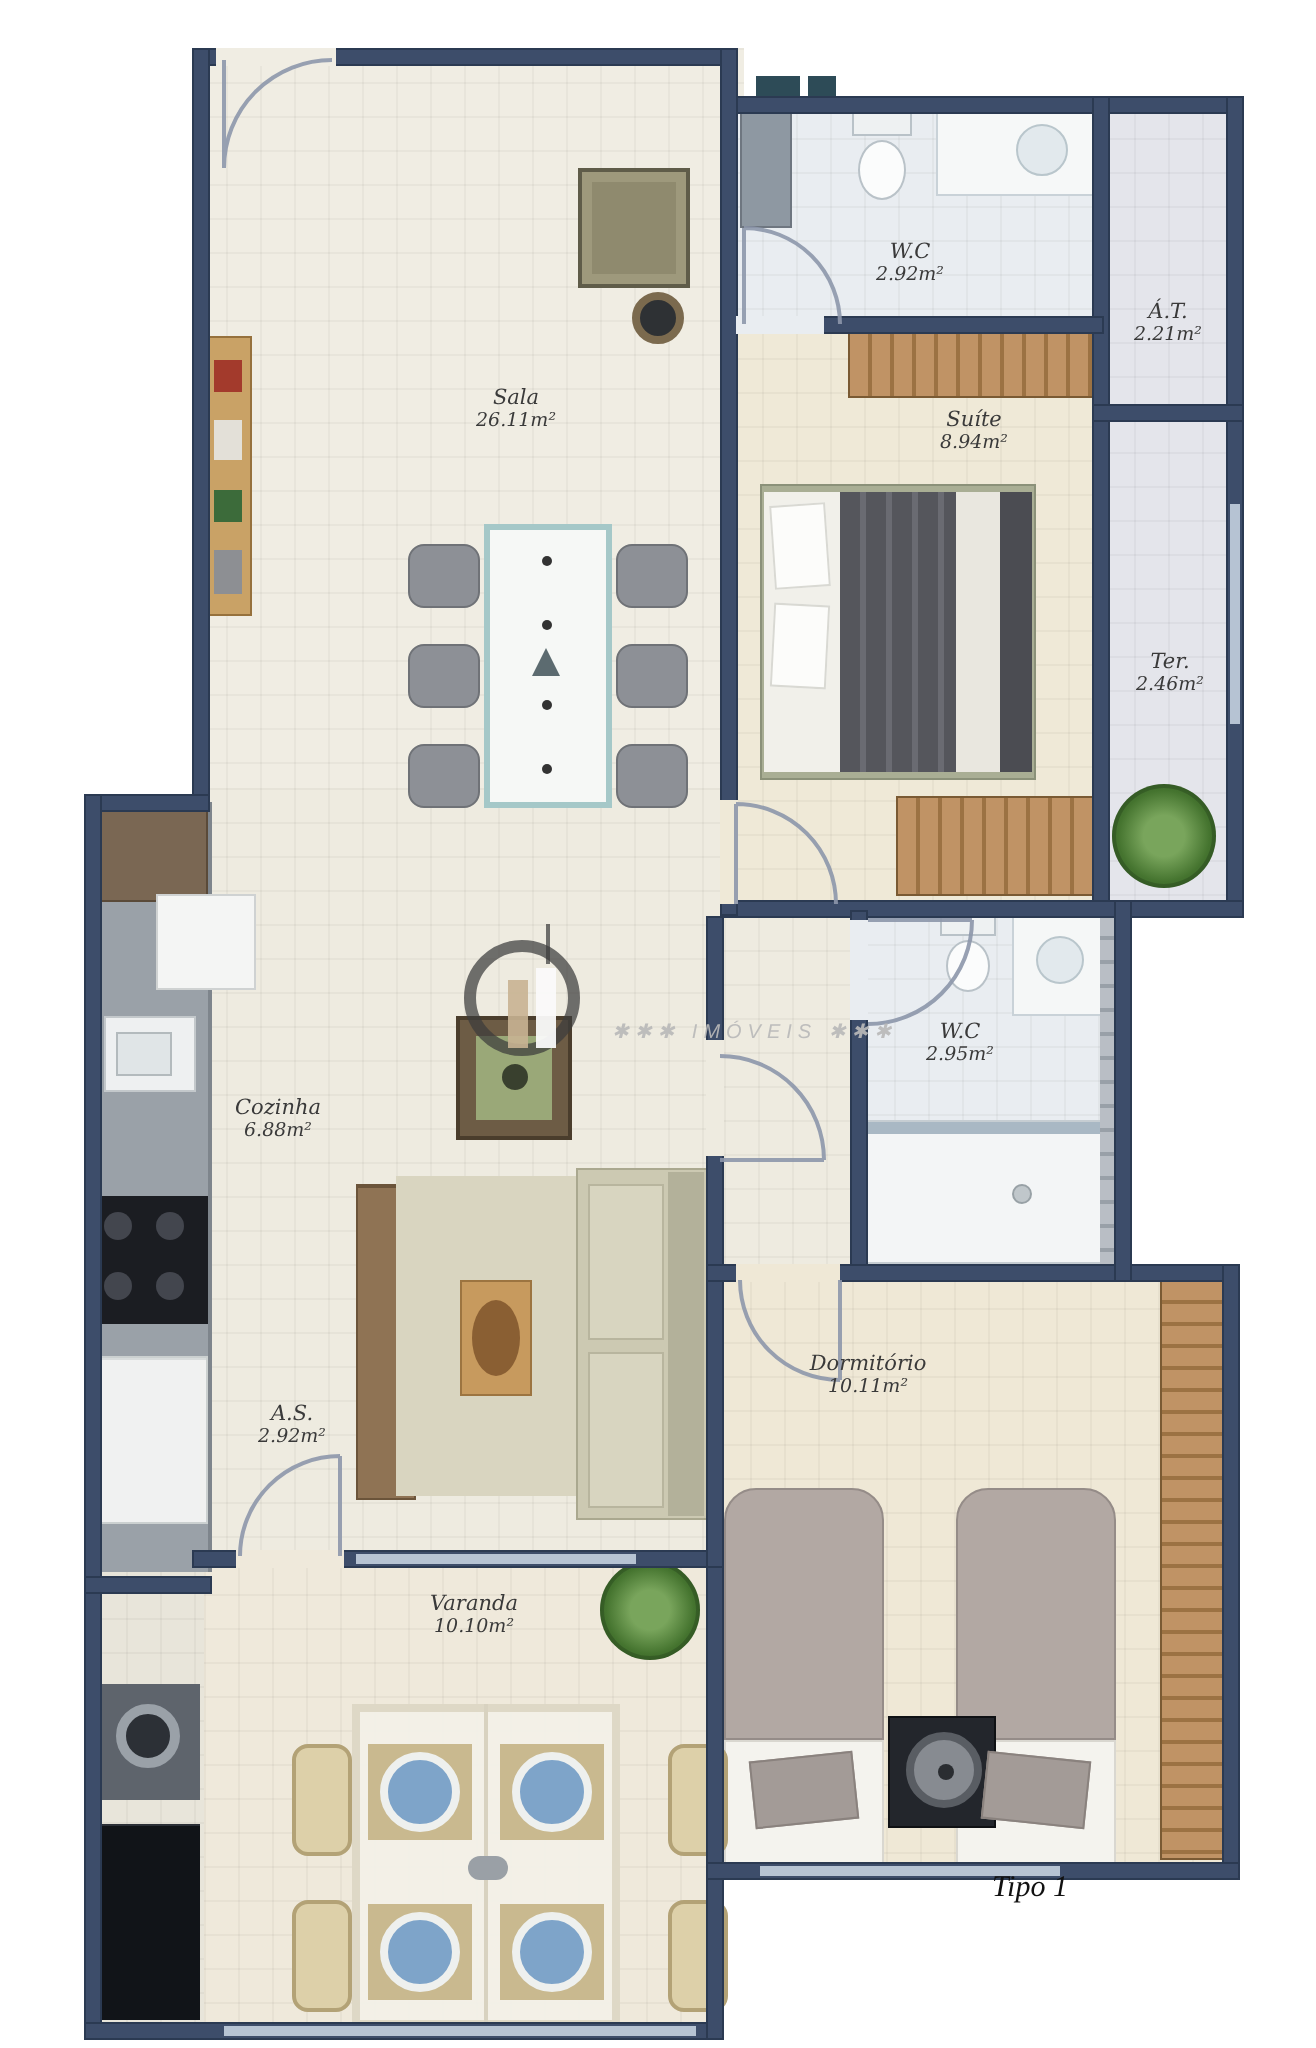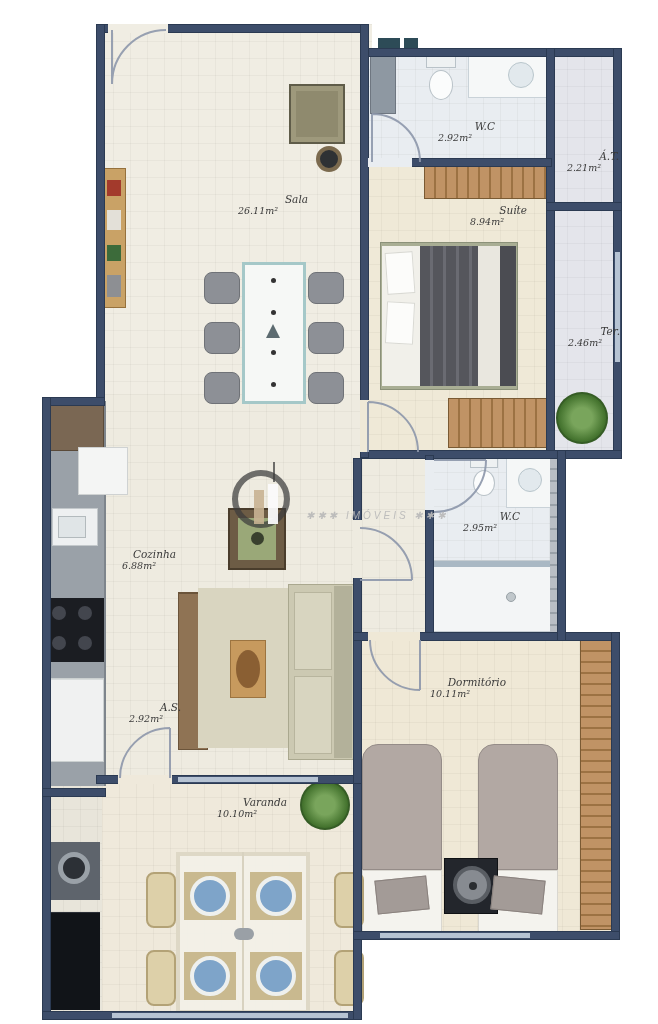--- a/index.html
+++ b/index.html
@@ -9,21 +9,21 @@
   .floor{z-index:5;background-image:
       linear-gradient(rgba(0,0,0,.035) 1px,transparent 1px),
       linear-gradient(90deg,rgba(0,0,0,.035) 1px,transparent 1px);
       background-size:17px 17px;}
   .wall{background:#3d4d6a;box-shadow:inset 0 0 0 1px #2b3a52;z-index:30;}
   .gap{z-index:35;}
   .glass{background:#b6c3d3;z-index:40;}
   .furn{z-index:20;}
   .doors{position:absolute;left:0;top:0;z-index:45;}
   .rlabel{font-family:"DejaVu Serif",serif;font-style:italic;color:#3a3a3a;text-align:center;z-index:60;}
-  .rlabel .nm{display:block;font-size:10.5px;line-height:12px;text-align:right;}
+  .rlabel .nm{display:block;font-size:10.5px;line-height:12px;}
   .rlabel .ar{display:block;font-size:9.5px;line-height:11px;}
   .chair{background:#8d9096;border:1px solid #6f7277;border-radius:8px;z-index:21;}
   .slats-h{background:repeating-linear-gradient(90deg,#c09365 0 9px,#9c7243 9px 11px);border:1px solid #7a5a33;}
   .slats-v{background:repeating-linear-gradient(180deg,#c09365 0 9px,#9c7243 9px 11px);border:1px solid #7a5a33;}
   .plant{border-radius:50%;background:radial-gradient(circle at 50% 50%,#79a55c 0 28%,#45742f 62%,#2c5123 100%);
          box-shadow:inset 0 0 0 2px rgba(20,40,15,.25);z-index:22;}
   .wm{z-index:70;}
   .wm-brand{font-family:"Liberation Sans",sans-serif;font-weight:bold;font-size:30px;letter-spacing:3px;color:rgba(195,195,195,.92);}
   .wm-sub{font-family:"Liberation Sans",sans-serif;font-size:10px;letter-spacing:3px;color:rgba(185,185,185,.92);}
   .title{font-family:"Liberation Serif",serif;font-style:italic;color:#111;text-align:center;z-index:60;}
@@ -218,21 +218,21 @@
     <span class="ar">2.46m²</span>
   </div>
   <div class="abs rlabel" style="left:102px;top:548px;width:74px;">
     <span class="nm">Cozinha</span>
     <span class="ar">6.88m²</span>
   </div>
   <div class="abs rlabel" style="left:440px;top:510px;width:80px;">
     <span class="nm">W.C</span>
     <span class="ar">2.95m²</span>
   </div>
-  <div class="abs rlabel" style="left:394px;top:676px;width:112px;">
+  <div class="abs rlabel" style="left:378px;top:676px;width:112px;">
     <span class="nm">Dormitório</span>
     <span class="ar">10.11m²</span>
   </div>
   <div class="abs rlabel" style="left:111px;top:701px;width:70px;">
     <span class="nm">A.S.</span>
     <span class="ar">2.92m²</span>
   </div>
   <div class="abs rlabel" style="left:187px;top:796px;width:100px;">
     <span class="nm">Varanda</span>
     <span class="ar">10.10m²</span>
@@ -240,15 +240,16 @@
 
   <div class="abs wm" style="left:232px;top:458px;width:220px;height:95px;">
     <div class="abs" style="left:0;top:12px;width:58px;height:58px;border-radius:50%;border:6px solid rgba(60,60,60,.72);"></div>
     <div class="abs" style="left:22px;top:32px;width:10px;height:34px;background:rgba(200,178,146,.9);"></div>
     <div class="abs" style="left:36px;top:26px;width:10px;height:40px;background:rgba(250,250,250,.95);"></div>
     <div class="abs" style="left:41px;top:4px;width:2px;height:20px;background:rgba(60,60,60,.72);"></div>
     <div class="abs wm-sub" style="left:74px;top:52px;font-style:italic;">✱✱✱ IMÓVEIS ✱✱✱</div>
   </div>
 
   <div class="abs title" style="left:420px;top:934px;width:190px;">
+    <div class="t2">Tipo 1</div>
   </div>
 
 </div>
 
 </body></html>

